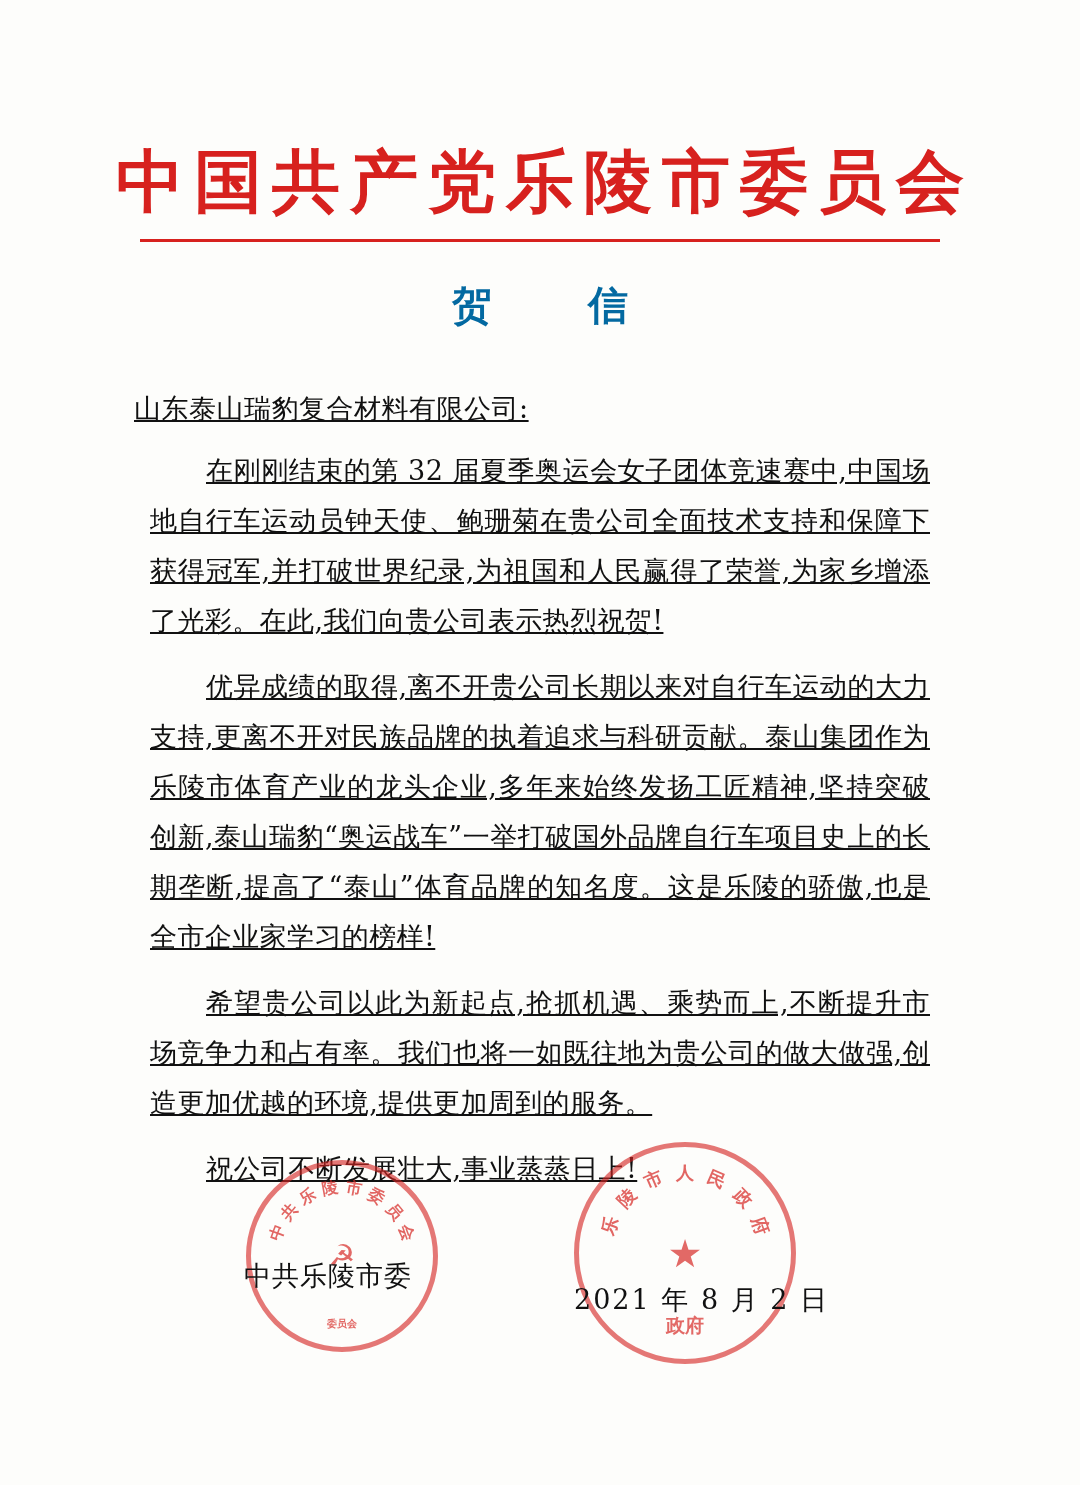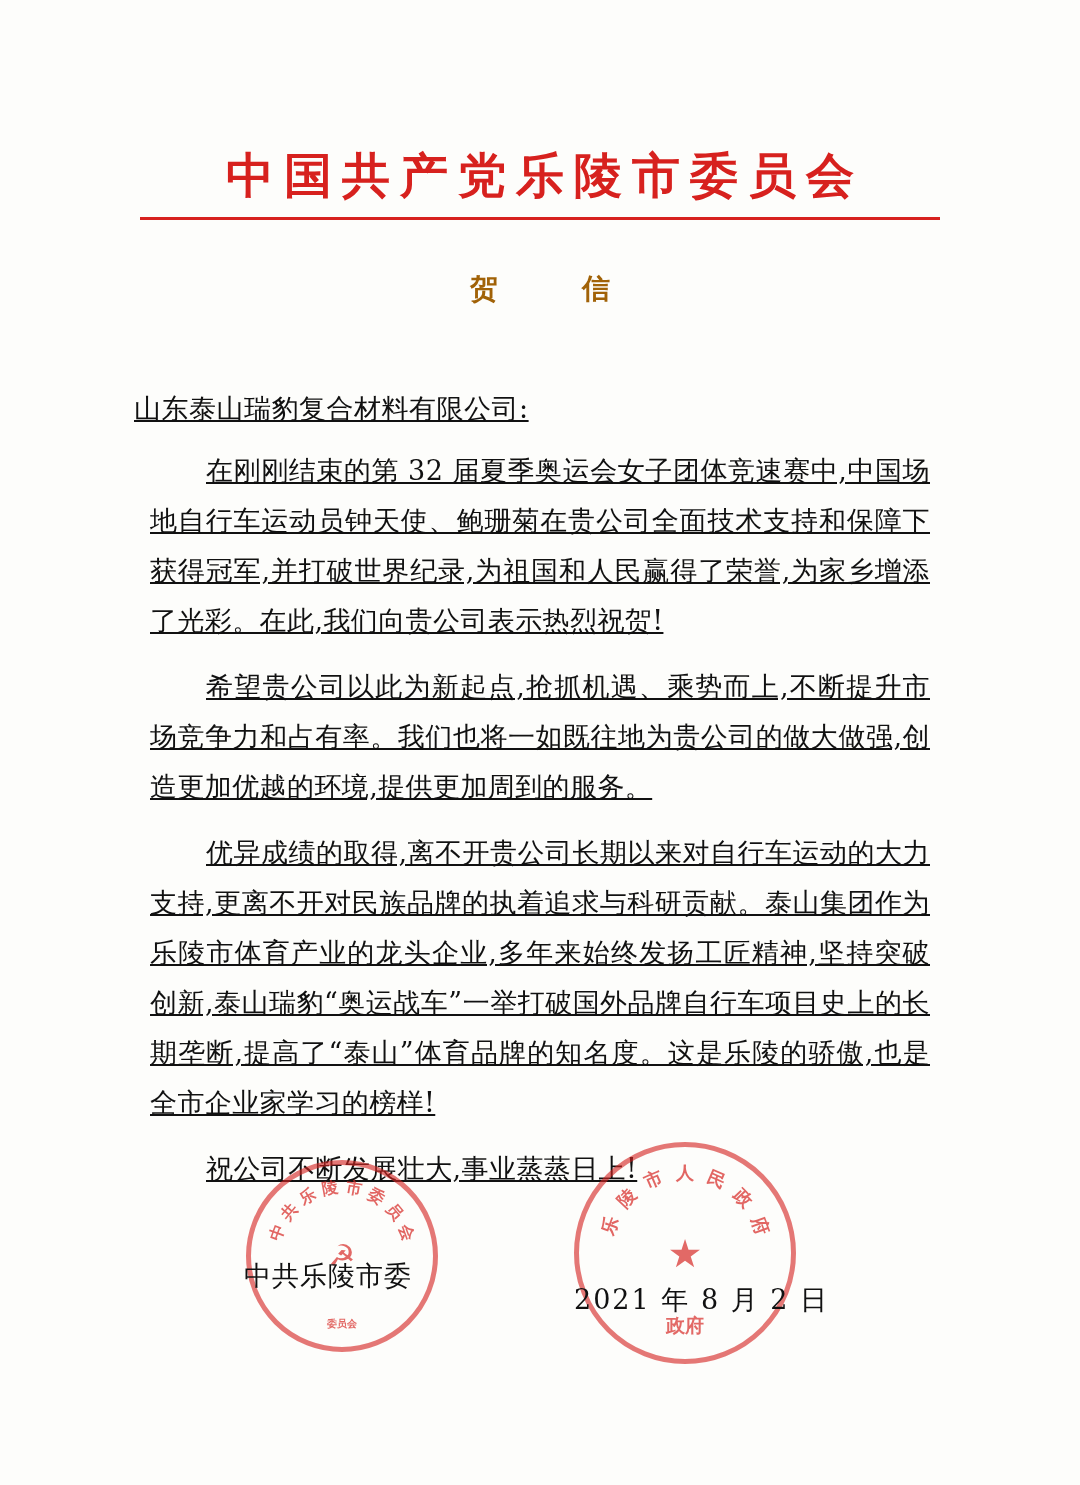--- a/index.html
+++ b/index.html
@@ -24,47 +24,47 @@
 
   
   .letterhead {
     position: absolute;
     top: 150px;
     left: 0;
     width: 100%;
     text-align: center;
   }
   .letterhead-title {
-    font-family: Liberation Serif, serif;
-    font-weight: bold;
-    font-size: 48px;
+    font-family: Liberation Mono, monospace;
+    font-weight: bold;
+    font-size: 68px;
     letter-spacing: 10px;
     color: #d7211e;
     line-height: 1.1;
     text-indent: 10px;
   }
   .letterhead-rule {
     margin: 14px auto 0 auto;
     width: 800px;
     height: 3px;
     background: #d7211e;
   }
 
   
   .doc-title {
     position: absolute;
-    top: 270px;
+    top: 278px;
     left: 0;
     width: 100%;
     text-align: center;
-    font-size: 28px;
+    font-size: 40px;
     font-weight: bold;
     letter-spacing: 28px;
     text-indent: 28px;
-    color: #a16207;
+    color: #0369a1;
   }
 
   
   .body-block {
     position: absolute;
     top: 388px;
     left: 134px;
     width: 812px;
     text-decoration: underline;
   }
@@ -168,22 +168,22 @@
   <div class="letterhead">
     <div class="letterhead-title">中国共产党乐陵市委员会</div>
     <div class="letterhead-rule"></div>
   </div>
 
   <div class="doc-title">贺　信</div>
 
   <div class="body-block">
     <p class="salutation">山东泰山瑞豹复合材料有限公司:</p>
     <p class="para">在刚刚结束的第 32 届夏季奥运会女子团体竞速赛中,中国场地自行车运动员钟天使、鲍珊菊在贵公司全面技术支持和保障下获得冠军,并打破世界纪录,为祖国和人民赢得了荣誉,为家乡增添了光彩。在此,我们向贵公司表示热烈祝贺!</p>
+    <p class="para">优异成绩的取得,离不开贵公司长期以来对自行车运动的大力支持,更离不开对民族品牌的执着追求与科研贡献。泰山集团作为乐陵市体育产业的龙头企业,多年来始终发扬工匠精神,坚持突破创新,泰山瑞豹“奥运战车”一举打破国外品牌自行车项目史上的长期垄断,提高了“泰山”体育品牌的知名度。这是乐陵的骄傲,也是全市企业家学习的榜样!</p>
     <p class="para">希望贵公司以此为新起点,抢抓机遇、乘势而上,不断提升市场竞争力和占有率。我们也将一如既往地为贵公司的做大做强,创造更加优越的环境,提供更加周到的服务。</p>
-    <p class="para">优异成绩的取得,离不开贵公司长期以来对自行车运动的大力支持,更离不开对民族品牌的执着追求与科研贡献。泰山集团作为乐陵市体育产业的龙头企业,多年来始终发扬工匠精神,坚持突破创新,泰山瑞豹“奥运战车”一举打破国外品牌自行车项目史上的长期垄断,提高了“泰山”体育品牌的知名度。这是乐陵的骄傲,也是全市企业家学习的榜样!</p>
     <p class="para">祝公司不断发展壮大,事业蒸蒸日上!</p>
   </div>
 
   <div class="sign-area">
 
     <div class="seal seal-left">
       <div class="seal-star">☭</div>
       <div class="seal-ring-text">
           <span style="font-size: 16px; transform: translate(-63.8991px, -23.2574px) rotate(290deg) translate(-50%, -50%);">中</span>
           <span style="font-size: 16px; transform: translate(-52.091px, -43.7096px) rotate(310deg) translate(-50%, -50%);">共</span>

